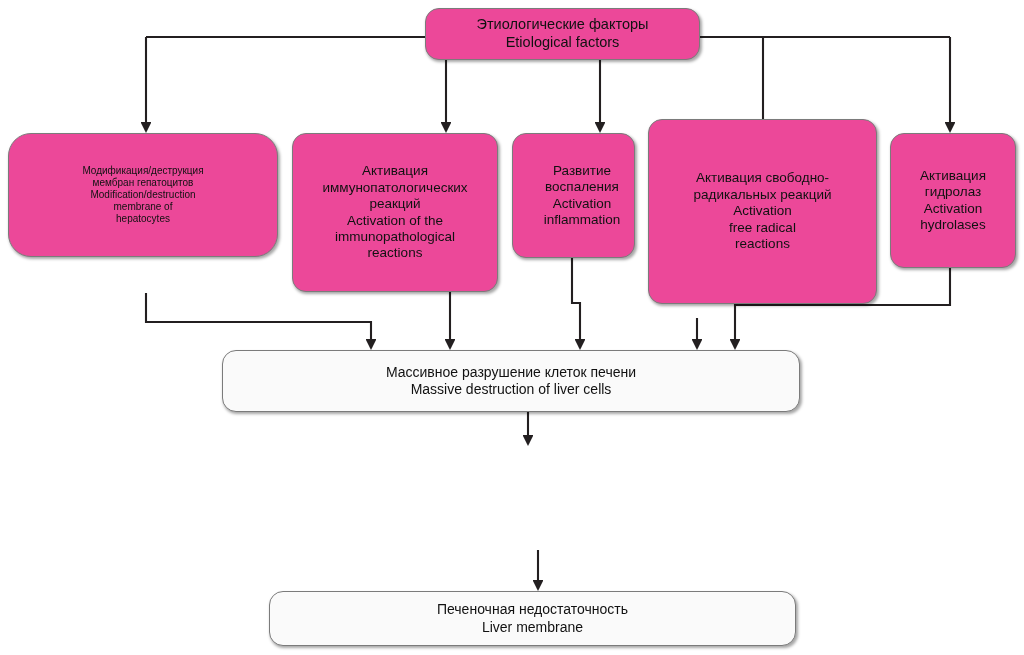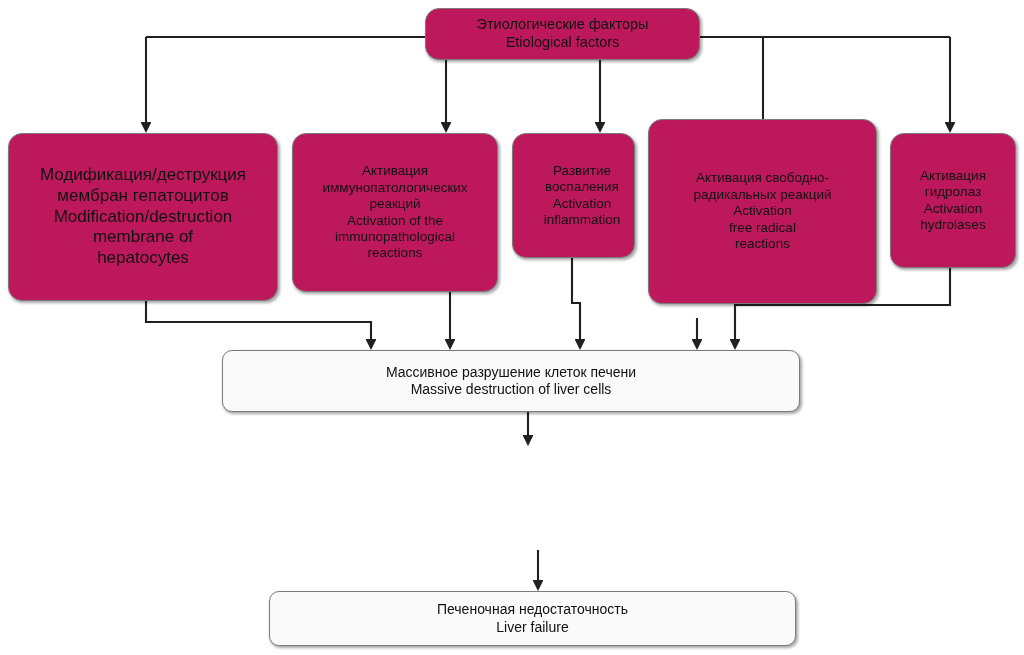--- a/index.html
+++ b/index.html
@@ -31,26 +31,25 @@
     text-align: center;
     border: 1.5px solid #7b7b7b;
     border-radius: 14px;
     box-shadow: 1.5px 2px 3px rgba(0,0,0,0.35);
     color: #111111;
     line-height: 1.22;
     padding: 4px 8px;
     z-index: 2;
   }
   .node.shaded {
-    background: #be185d;
+    background: #ec4899;
     text-align: center;
   }
   .node.plain {
     background: #fafafa;
-    border-radius: 10px;
   }
   .node .txt {
     display: block;
     width: 100%;
     white-space: pre-line;
   }
 </style>
 </head>
 <body>
 
@@ -82,21 +81,21 @@
       <path d="M 528 412 L 528 444" marker-end="url(#arrow)"></path>
       <path d="M 538 550 L 538 589" marker-end="url(#arrow)"></path>
     </g>
   </svg>
 
   <div class="node shaded" style="left:425px; top:8px; width:275px; height:52px; font-size:14.5px;">
     <span class="txt">Этиологические факторы
 Etiological factors</span>
   </div>
 
-  <div class="node shaded" style="left:8px; top:133px; width:270px; height:168px; font-size:17px;">
+  <div class="node shaded" style="left:8px; top:133px; width:270px; height:124px; font-size:10px;border-radius:23px;">
     <span class="txt">Модификация/деструкция
 мембран гепатоцитов
 Modification/destruction
 membrane of
 hepatocytes</span>
   </div>
 
   <div class="node shaded" style="left:292px; top:133px; width:206px; height:159px; font-size:13.5px;">
     <span class="txt">Активация
 иммунопатологических
@@ -129,16 +128,16 @@
   </div>
 
   <div class="node plain" style="left:222px; top:350px; width:578px; height:62px; font-size:14px;">
     <span class="txt">Массивное разрушение клеток печени
 Massive destruction of liver cells</span>
   </div>
 
 
   <div class="node plain" style="left:269px; top:591px; width:527px; height:55px; font-size:14px;">
     <span class="txt">Печеночная недостаточность
-Liver failure</span>
+Liver membrane</span>
   </div>
 
 </div>
 
 </body></html>

